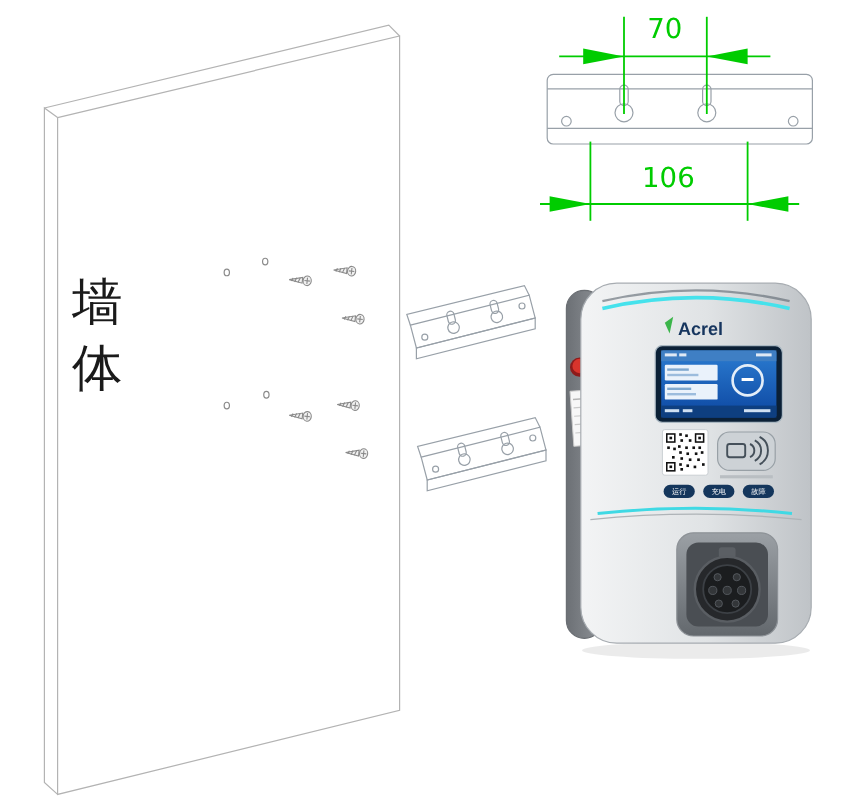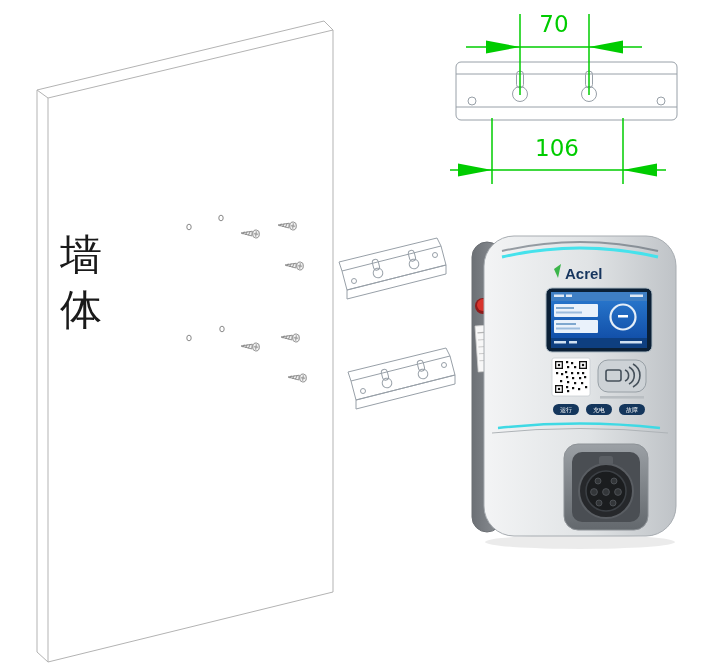--- a/index.html
+++ b/index.html
@@ -1,20 +1,20 @@
 <!DOCTYPE html>
 <html><head>
 <meta charset="utf-8">
 <style>
   html,body{margin:0;padding:0;background:#fff;}
   .canvas{position:relative;width:701px;height:669px;background:#ffffff;overflow:hidden;
           font-family:"Liberation Sans",sans-serif;}
   .canvas svg{position:absolute;left:0;top:0;}
   .wall-label{position:absolute;left:60px;top:228px;width:50px;
-              font-family:Liberation Serif, serif;font-size:42px;line-height:1.32;
+              font-family:Liberation Mono, monospace;font-size:42px;line-height:1.32;
               color:#1a1a1a;word-break:break-all;letter-spacing:2px;}
   .dim-text{font-family:"DejaVu Sans",sans-serif;font-size:23px;fill:#00cc00;}
   .ind-text{font-family:"DejaVu Sans",sans-serif;font-size:6px;fill:#ffffff;}
   .brand-text{font-family:"Liberation Sans",sans-serif;font-size:15px;font-weight:bold;fill:#16355e;}
 </style>
 </head>
 <body>
 
 <div class="canvas">
 

